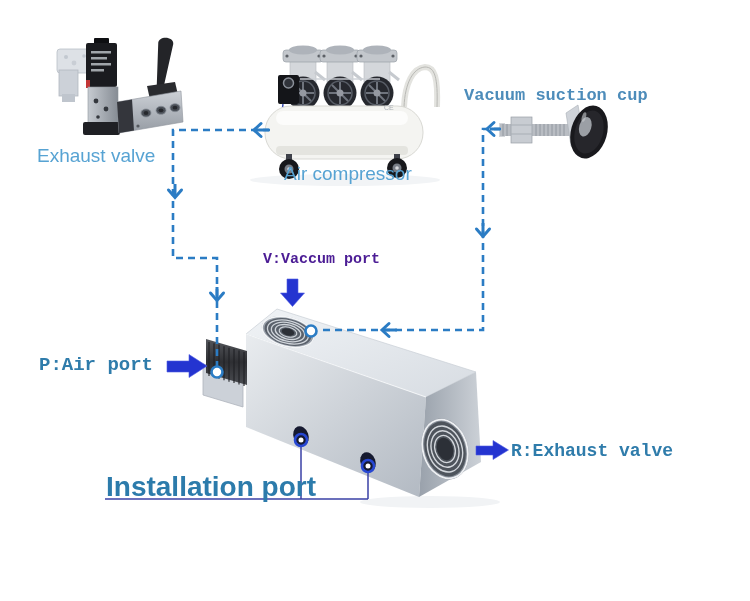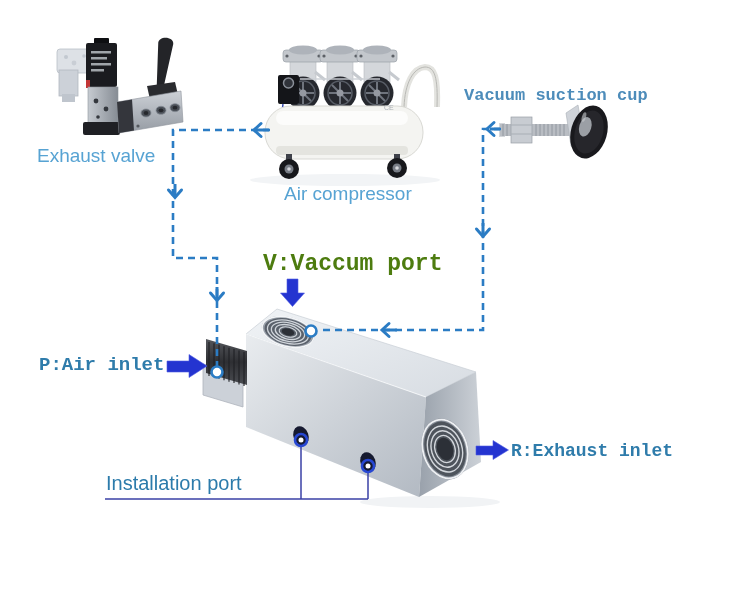--- a/index.html
+++ b/index.html
@@ -1,23 +1,23 @@
 <!DOCTYPE html>
 <html><head>
 <meta charset="utf-8">
 <style>
   html,body{margin:0;padding:0;background:#fff;}
   #stage{position:relative;width:750px;height:601px;background:#ffffff;overflow:hidden;
          font-family:"Liberation Sans",sans-serif;}
   #gfx{position:absolute;left:0;top:0;}
   .lbl{position:absolute;white-space:nowrap;line-height:1.1;}
   .sans{font-family:"Liberation Sans",sans-serif;font-size:19px;color:#57a3d3;}
-  .sans-bold{font-family:"Liberation Sans",sans-serif;font-size:20px;font-weight:normal;color:#2c7bab;}
+  .sans-bold{font-family:"Liberation Sans",sans-serif;font-size:28px;font-weight:bold;color:#2c7bab;}
   .mono{font-family:"Liberation Mono","DejaVu Sans Mono",monospace;font-weight:bold;}
-  .mono-dark{font-size:23px;color:#4d7c0f;}
+  .mono-dark{font-size:15px;color:#4c1d95;}
   .mono-mid{font-size:19px;color:#2f7cab;}
   .mono-mid-sm{font-size:18px;color:#2f7cab;}
   .mono-light{font-size:17px;color:#4d8cba;}
 </style>
 </head>
 <body>
 
 <div id="stage">
 
 <svg id="gfx" width="750" height="601" viewBox="0 0 750 601">
@@ -284,20 +284,20 @@
 
   <circle cx="311" cy="331" r="5.5" fill="#ffffff" stroke="#2b7cc4" stroke-width="2.6"></circle>
   <circle cx="217" cy="372" r="5.5" fill="#ffffff" stroke="#2b7cc4" stroke-width="2.6"></circle>
 
   <path d="M287,279 L298,279 L298,293 L304.5,293 L292.5,306.5 L280.5,293 L287,293 Z" fill="#2434d0" stroke="#4f5de2" stroke-width="0.6"></path>
   <path d="M167,361 L189,361 L189,354.5 L207,366 L189,377.5 L189,372 L167,372 Z" fill="#2434d0" stroke="#4f5de2" stroke-width="0.6"></path>
   <path d="M476,446 L493,446 L493,440.5 L508.5,450 L493,459.5 L493,455 L476,455 Z" fill="#2434d0" stroke="#4f5de2" stroke-width="0.6"></path>
 </svg>
 
 <div class="lbl sans" style="left:37px;top:146px">Exhaust valve</div>
-<div class="lbl sans" style="left:284px;top:184px">Air compressor</div>
+<div class="lbl sans" style="left:284px;top:164px">Air compressor</div>
 <div class="lbl mono mono-light" style="left:464px;top:87px">Vacuum suction cup</div>
 <div class="lbl mono mono-dark" style="left:263px;top:252px">V:Vaccum port</div>
-<div class="lbl mono mono-mid" style="left:39px;top:355px">P:Air inlet</div>
-<div class="lbl mono mono-mid-sm" style="left:511px;top:442px">R:Exhaust inlet</div>
+<div class="lbl mono mono-mid" style="left:39px;top:355px">P:Air port</div>
+<div class="lbl mono mono-mid-sm" style="left:511px;top:442px">R:Exhaust valve</div>
 <div class="lbl sans-bold" style="left:106px;top:472px">Installation port</div>
 
 </div>
 
 </body></html>

